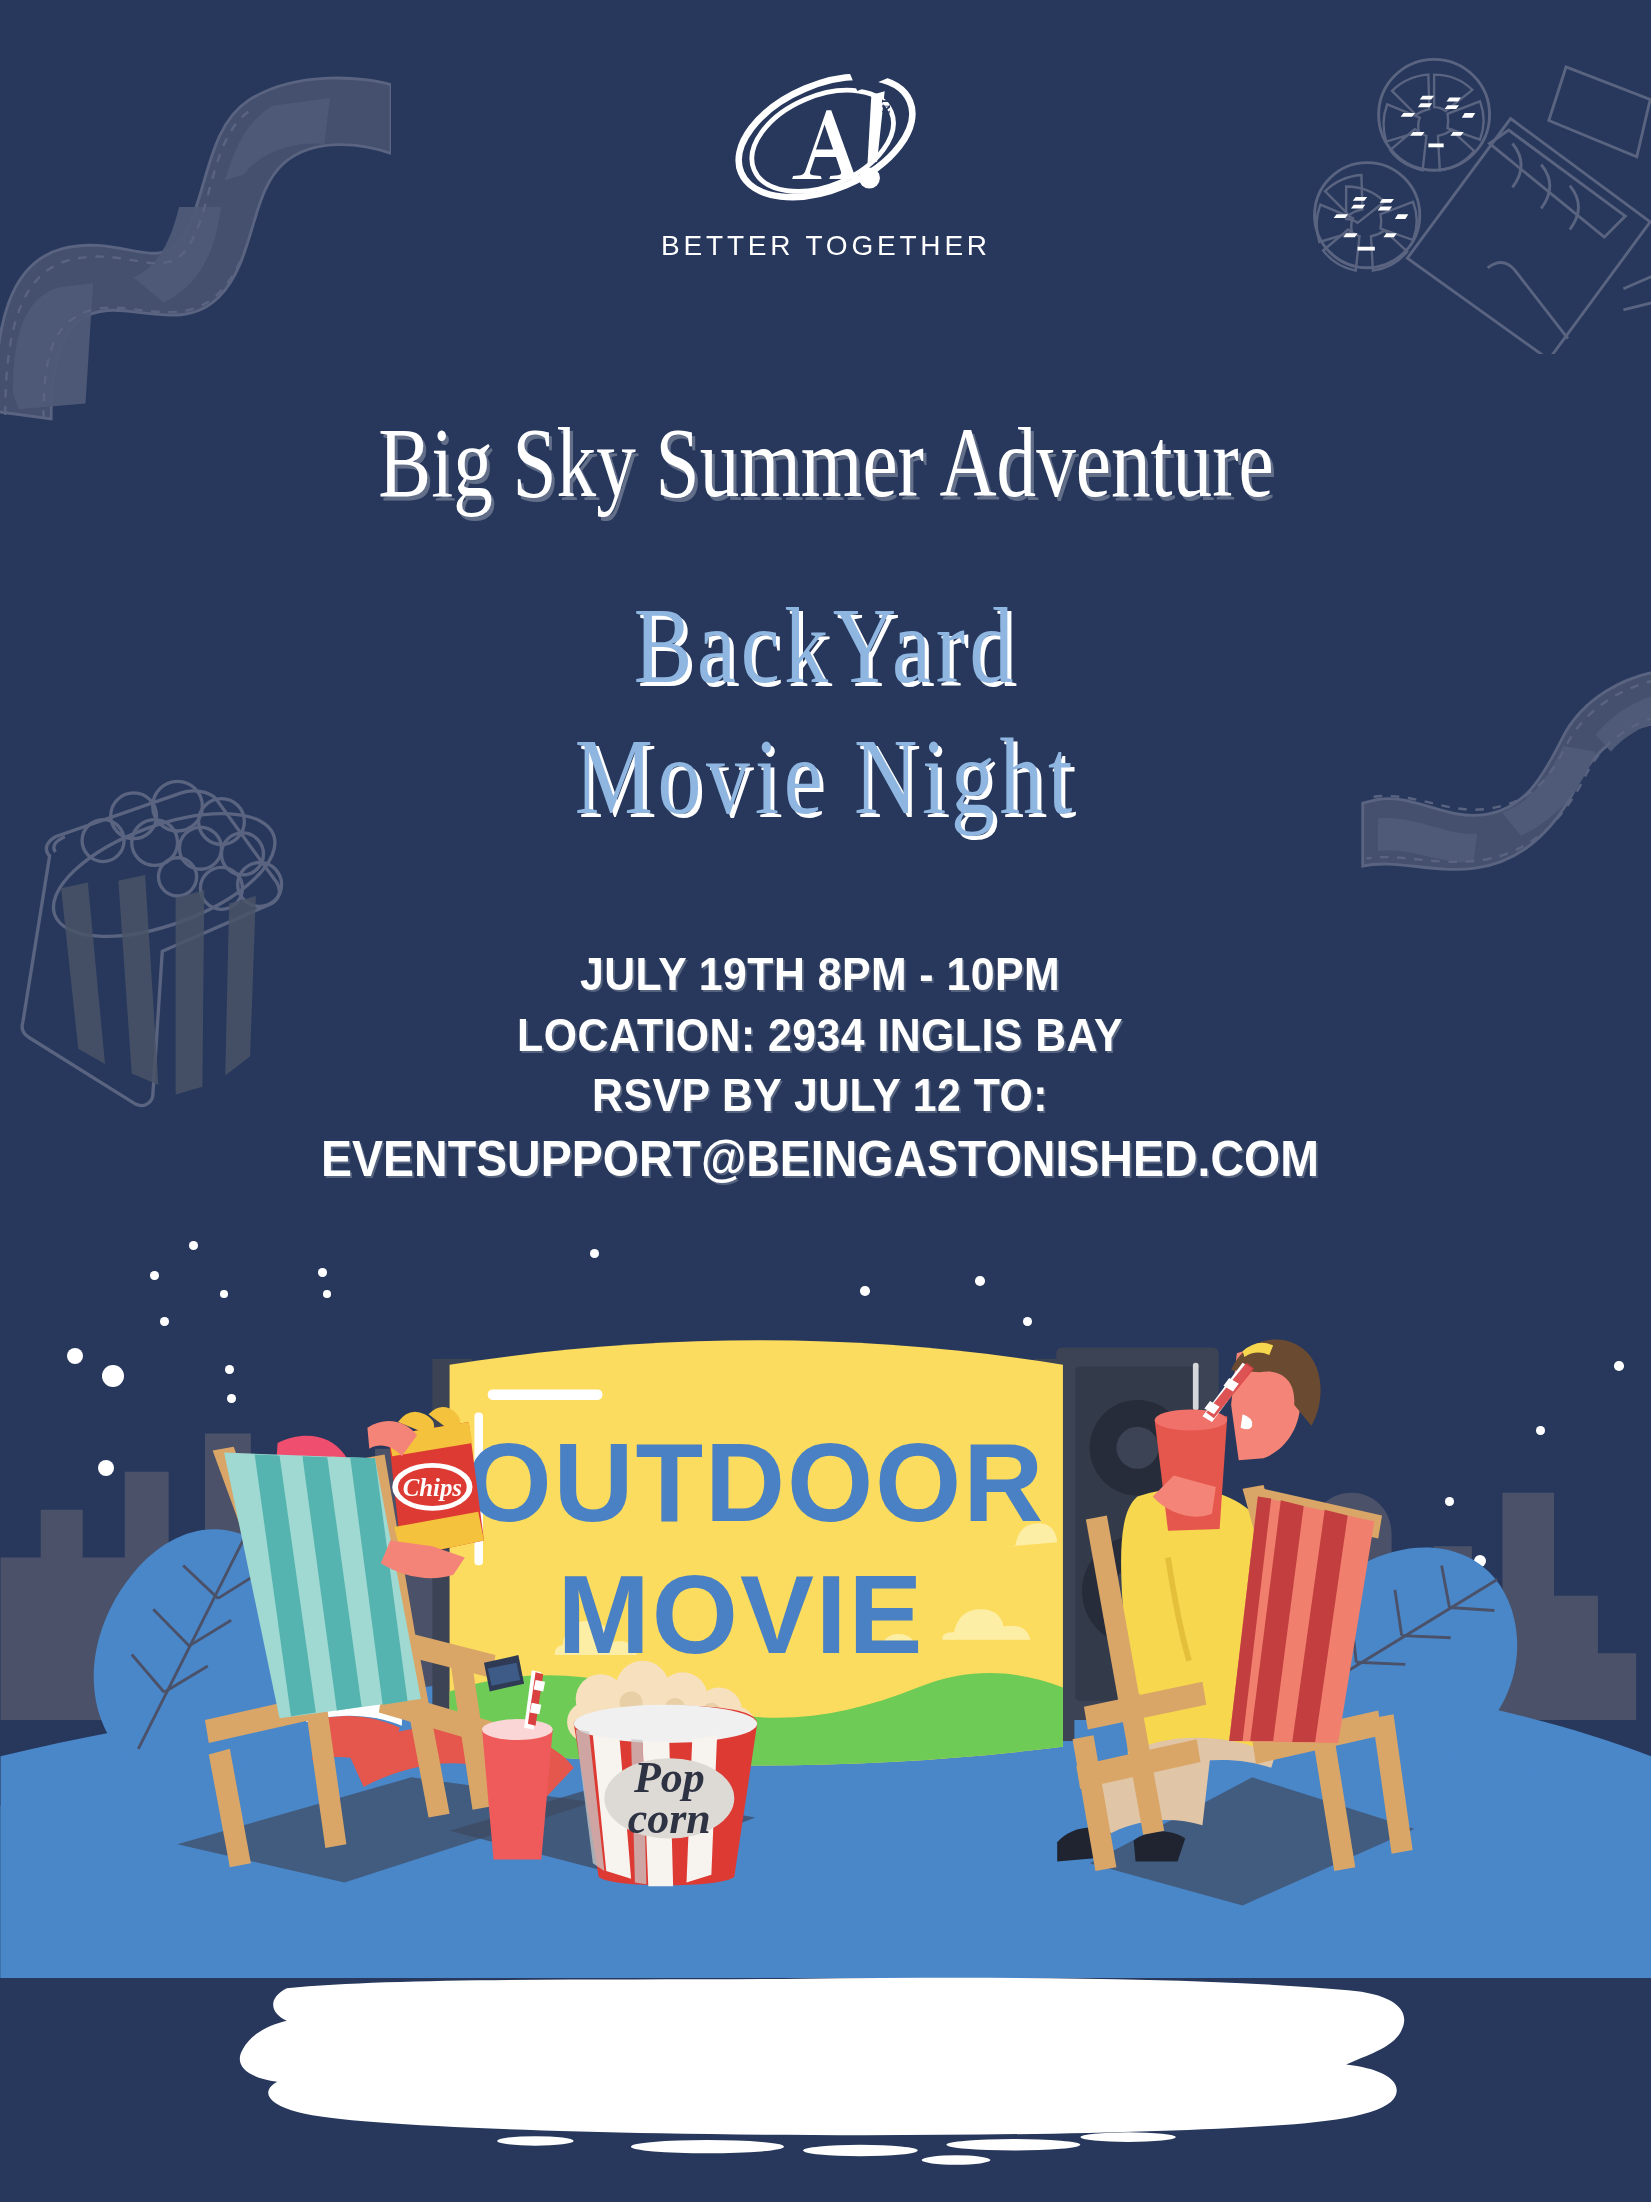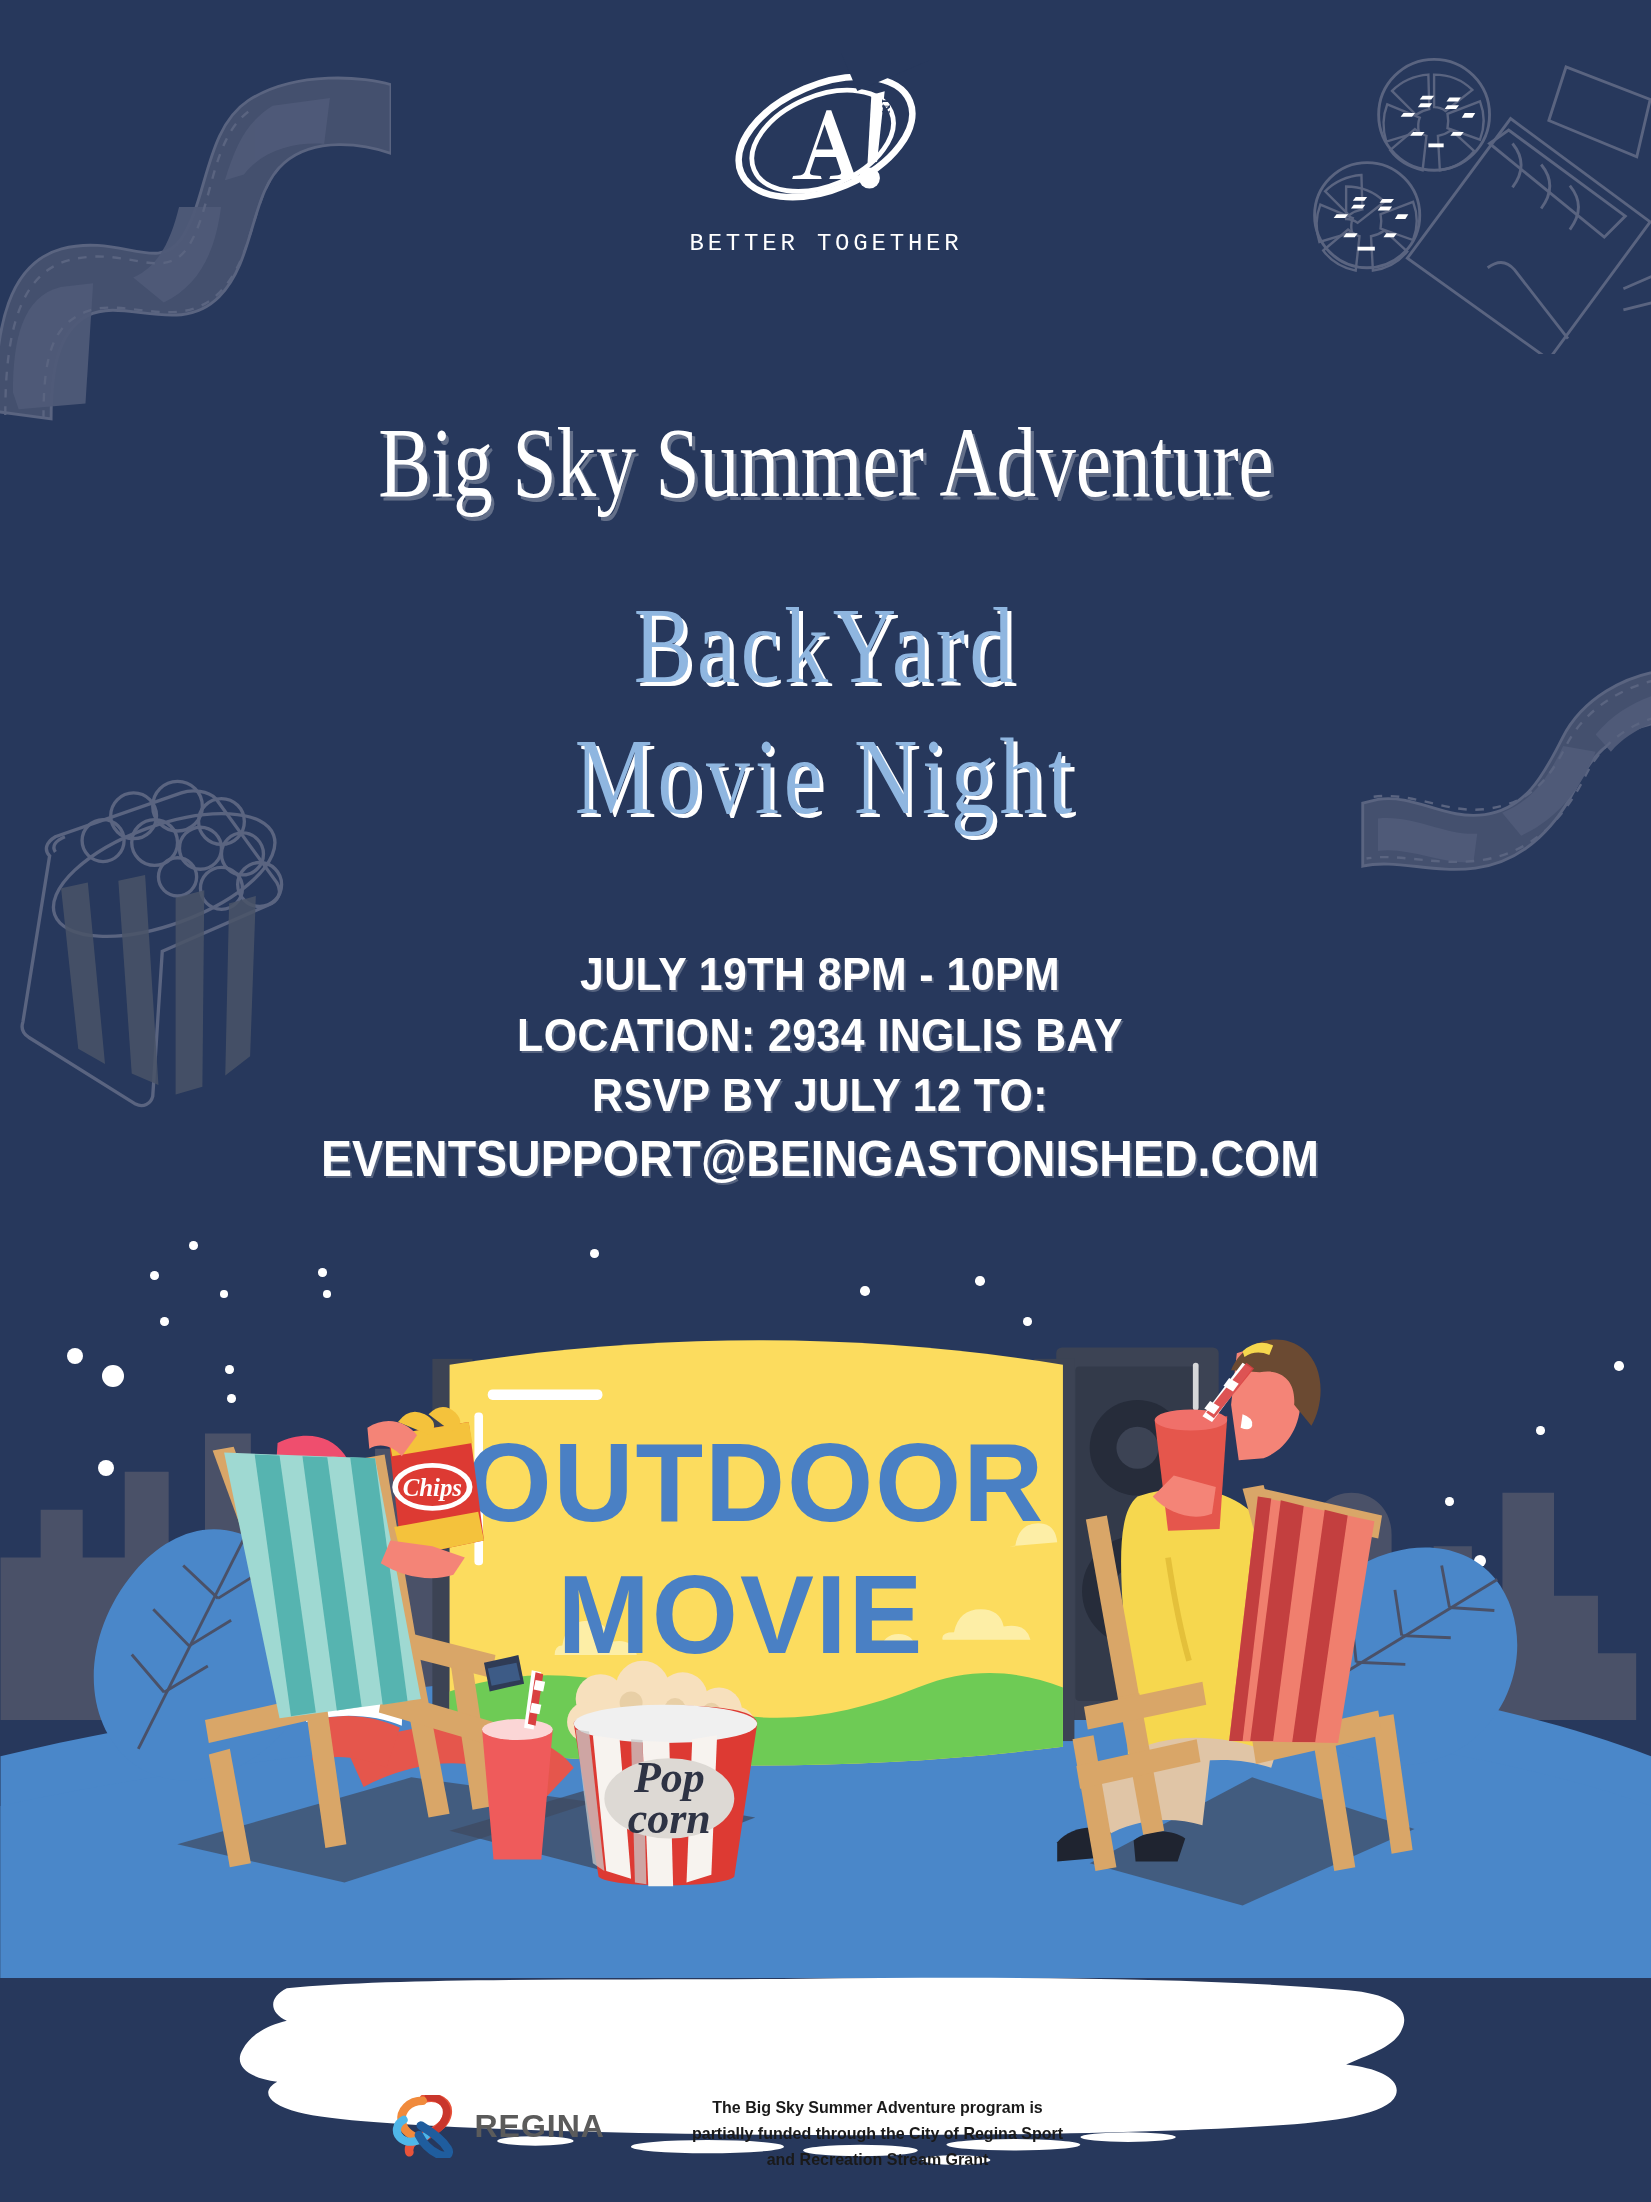--- a/index.html
+++ b/index.html
@@ -17,21 +17,21 @@
   #projector{left:1262px;top:19px;width:392px;height:335px;}
 
   
   #logo-block{position:absolute;left:0;right:0;top:53px;text-align:center;}
   #logo-mark{width:206px;height:167px;display:inline-block;}
   #brand-name{
     color:#ffffff;font-family:"Liberation Serif",serif;font-size:50px;
     letter-spacing:2.9px;margin-top:5.7px;line-height:1;
   }
   #brand-tagline{
-    color:#ffffff;font-family:Liberation Mono, monospace;font-size:24px;
+    color:#ffffff;font-family:Liberation Sans, sans-serif;font-size:28px;
     letter-spacing:3.8px;margin-top:7.6px;line-height:1;
   }
 
   
   #program-title{
     position:absolute;left:0;right:0;top:413px;text-align:center;
     color:#ffffff;font-family:"Liberation Serif",serif;
     font-size:99px;line-height:1;
     transform:scaleX(.80);
     text-shadow:3.8px 3.8px 0 rgba(255,255,255,.28);
@@ -493,28 +493,15 @@
     <g fill="#ffffff">
       <ellipse cx="740" cy="182" rx="80" ry="7"></ellipse>
       <ellipse cx="900" cy="186" rx="60" ry="6"></ellipse>
       <ellipse cx="1060" cy="180" rx="70" ry="6"></ellipse>
       <ellipse cx="1180" cy="172" rx="50" ry="5"></ellipse>
       <ellipse cx="1000" cy="196" rx="36" ry="5"></ellipse>
       <ellipse cx="560" cy="176" rx="40" ry="5"></ellipse>
     </g>
   </svg>
 
-  <div id="footer-inner">
-    <div id="regina-logo-wrap">
-      <svg width="71" height="63" viewBox="0 0 74 66">
-        <path d="M33 4 C48 0 60 8 58 20 C56 32 44 38 34 42 C24 46 16 52 18 60" stroke="#e8533a" stroke-width="9" fill="none" stroke-linecap="round"></path>
-        <path d="M38 2 C52 2 60 12 56 24 C52 36 40 40 32 46" stroke="#c9362c" stroke-width="8" fill="none" stroke-linecap="round"></path>
-        <path d="M32 6 C18 6 8 16 10 28 C12 40 24 44 32 48" stroke="#f08a3c" stroke-width="9" fill="none" stroke-linecap="round"></path>
-        <path d="M12 26 C4 30 2 40 10 46 C18 52 30 48 36 42" stroke="#4fb6e8" stroke-width="8.5" fill="none" stroke-linecap="round"></path>
-        <path d="M30 32 C40 38 52 46 58 56 C62 62 56 66 48 62 C40 58 32 50 28 42" stroke="#1f5d9e" stroke-width="9" fill="none" stroke-linecap="round"></path>
-      </svg>
-      <span id="regina-word">REGINA</span>
-    </div>
-    <div id="grant-text">The Big Sky Summer Adventure program is partially funded through  the City of Regina Sport and Recreation Stream Grant</div>
-  </div>
 
 </div>
 
 
 </body></html>

